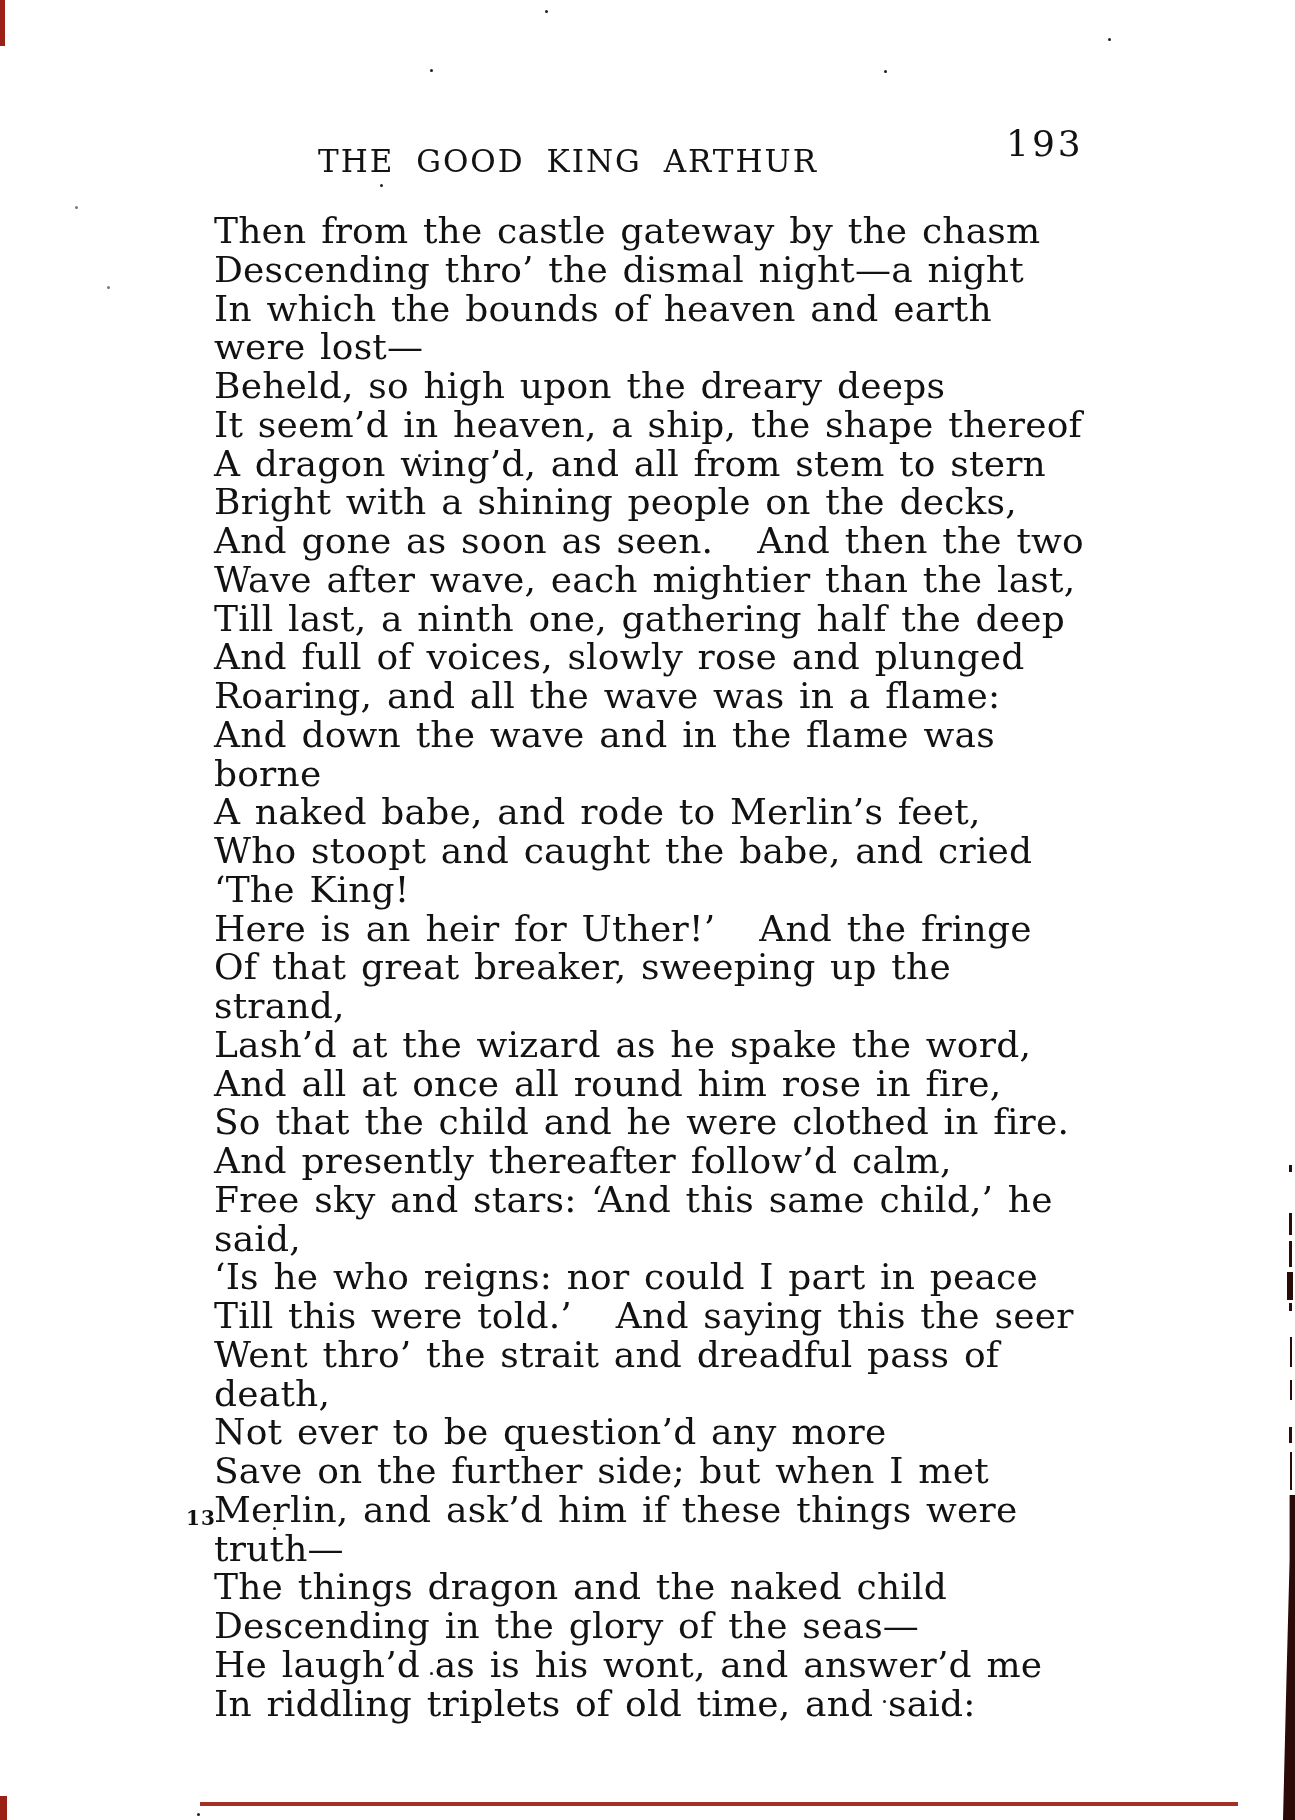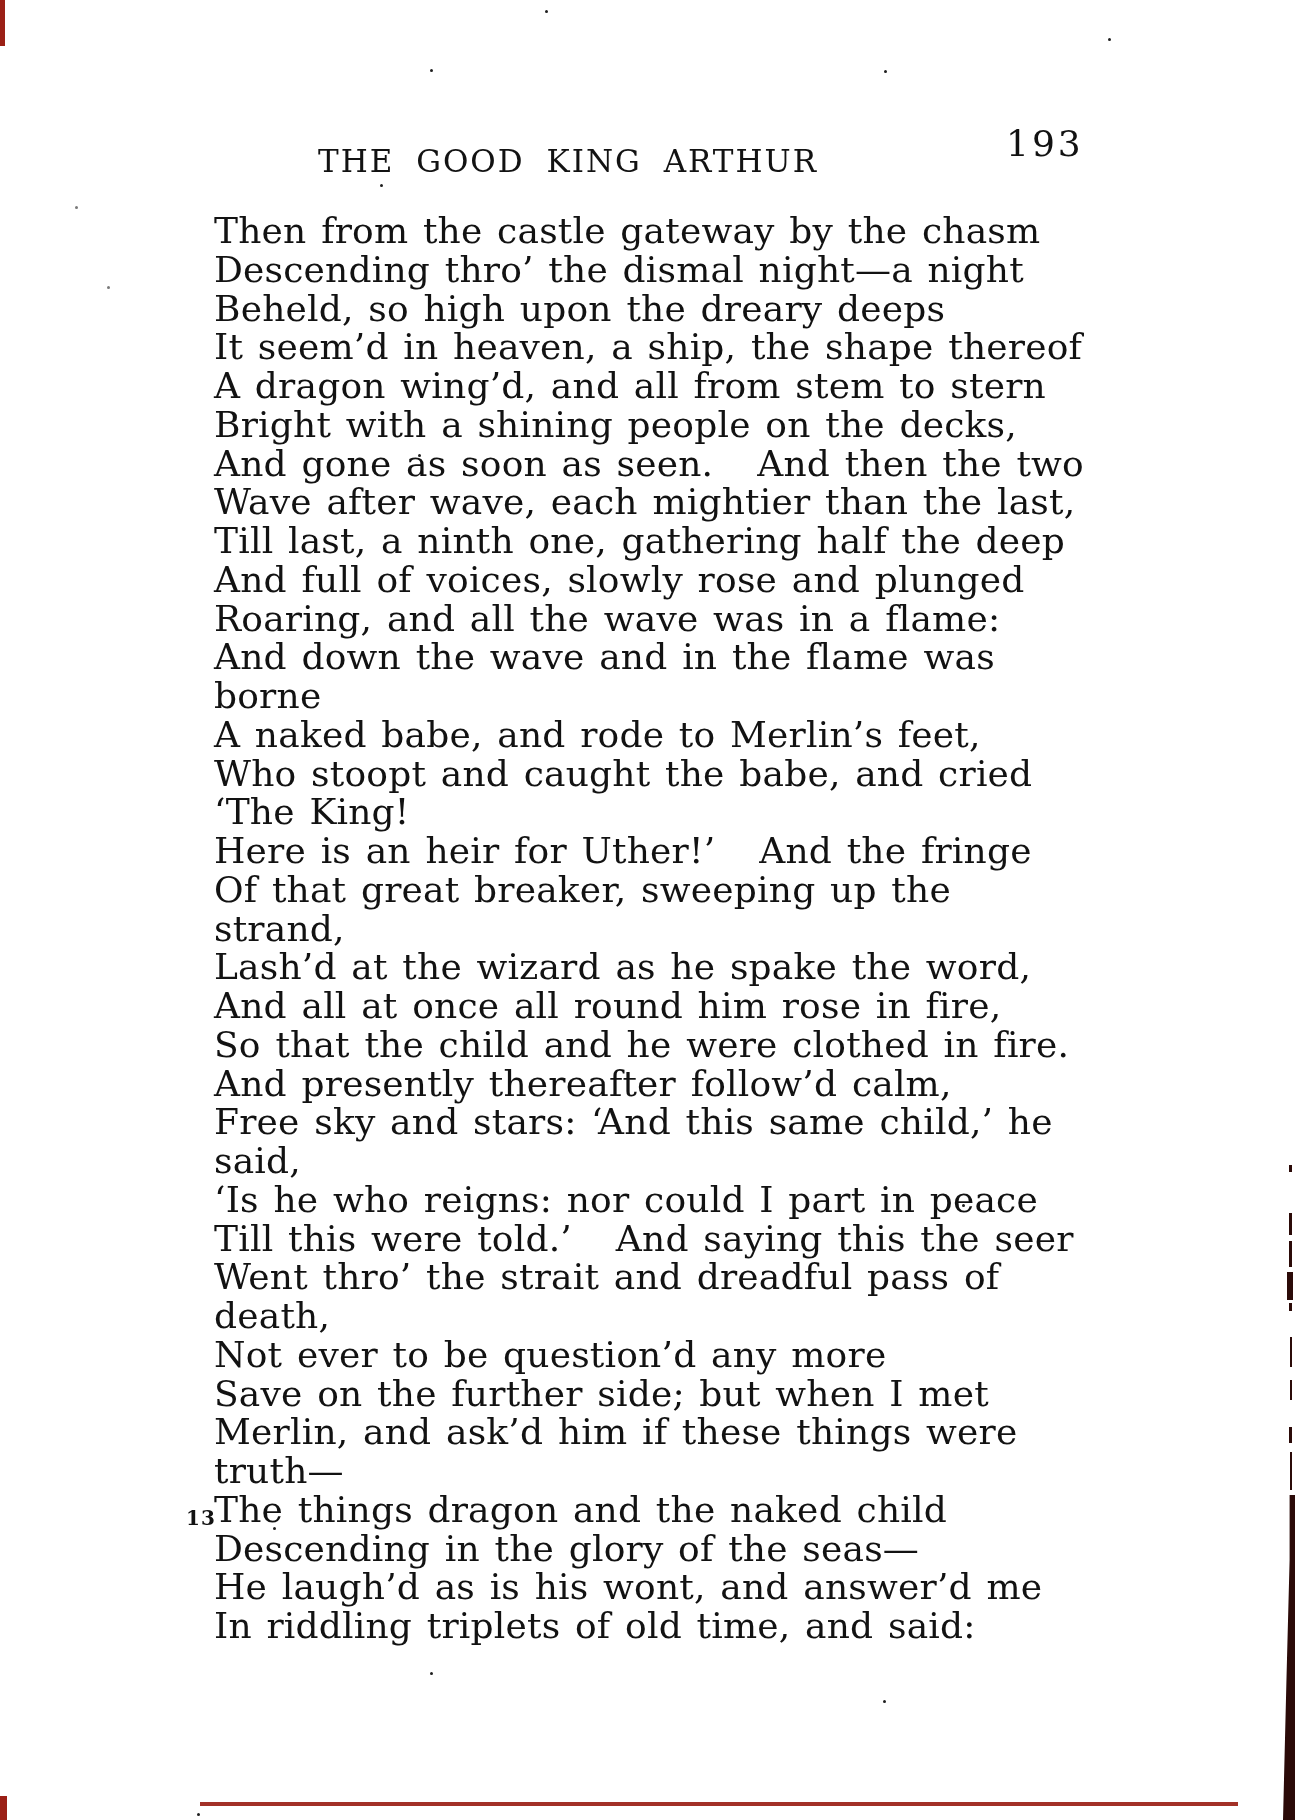--- a/index.html
+++ b/index.html
@@ -82,20 +82,21 @@
 <body>
 
 <div class="page">
 
   <div class="running-head">THE GOOD KING ARTHUR</div>
   <div class="folio">193</div>
 
   <div class="poem">
       <div class="poem-line">Then from the castle gateway by the chasm</div>
       <div class="poem-line">Descending thro’ the dismal night—a night</div>
+      <div class="poem-line">In which the bounds of heaven and earth were lost—</div>
       <div class="poem-line">Beheld, so high upon the dreary deeps</div>
       <div class="poem-line">It seem’d in heaven, a ship, the shape thereof</div>
       <div class="poem-line">A dragon wing’d, and all from stem to stern</div>
       <div class="poem-line">Bright with a shining people on the decks,</div>
       <div class="poem-line">And gone as soon as seen.   And then the two</div>
       <div class="poem-line">Wave after wave, each mightier than the last,</div>
       <div class="poem-line">Till last, a ninth one, gathering half the deep</div>
       <div class="poem-line">And full of voices, slowly rose and plunged</div>
       <div class="poem-line">Roaring, and all the wave was in a flame:</div>
       <div class="poem-line">And down the wave and in the flame was borne</div>

